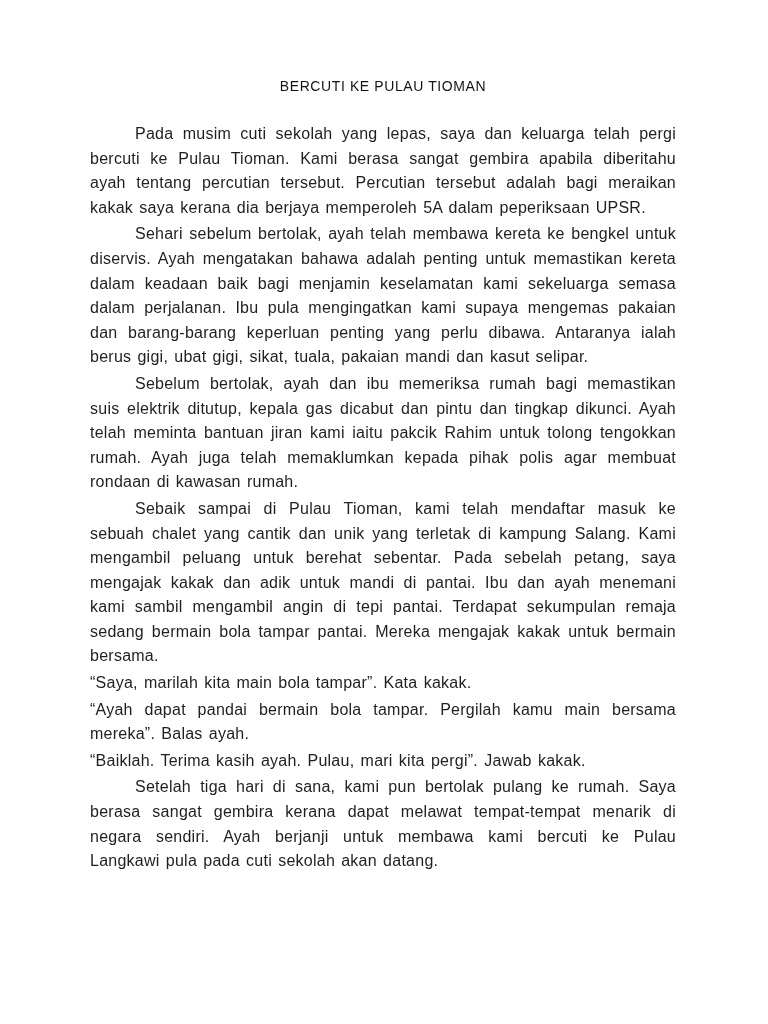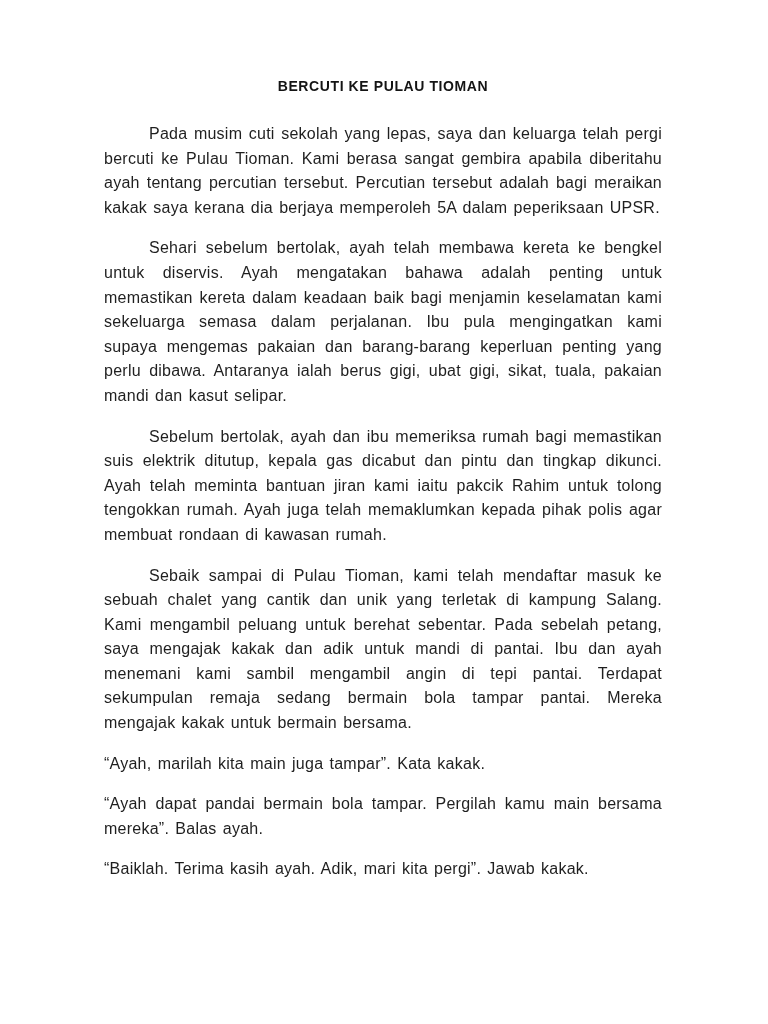--- a/index.html
+++ b/index.html
@@ -18,26 +18,26 @@
     color: #1f1f1f;
   }
   .sheet {
     padding: 78px 90px 0 88px;
   }
   h1.doc-title {
     margin: 0 0 28px 0;
     text-align: center;
     font-size: 14px;
     line-height: 16px;
-    font-weight: bold;
+    font-weight: normal;
     letter-spacing: 0.6px;
     color: #141414;
   }
   .doc-body p {
-    margin: 16px;
+    margin: 2px;
     font-size: 16px;
     line-height: 24.6px;
     letter-spacing: 0.25px;
     word-spacing: 1.5px;
     text-align: justify;
     color: #1f1f1f;
   }
   .doc-body p.indented {
     text-indent: 45px;
   }
@@ -46,18 +46,19 @@
 <body>
 
 <div class="page">
   <div class="sheet">
     <h1 class="doc-title">BERCUTI KE PULAU TIOMAN</h1>
     <div class="doc-body">
       <p class="indented">Pada musim cuti sekolah yang lepas, saya dan keluarga telah pergi bercuti ke Pulau Tioman. Kami berasa sangat gembira apabila diberitahu ayah tentang percutian tersebut. Percutian tersebut adalah bagi meraikan kakak saya kerana dia berjaya memperoleh 5A dalam peperiksaan UPSR.</p>
       <p class="indented">Sehari sebelum bertolak, ayah telah membawa kereta ke bengkel untuk diservis. Ayah mengatakan bahawa adalah penting untuk memastikan kereta dalam keadaan baik bagi menjamin keselamatan kami sekeluarga semasa dalam perjalanan. Ibu pula mengingatkan kami supaya mengemas pakaian dan barang-barang keperluan penting yang perlu dibawa. Antaranya ialah berus gigi, ubat gigi, sikat, tuala, pakaian mandi dan kasut selipar.</p>
       <p class="indented">Sebelum bertolak, ayah dan ibu memeriksa rumah bagi memastikan suis elektrik ditutup, kepala gas dicabut dan pintu dan tingkap dikunci. Ayah telah meminta bantuan jiran kami iaitu pakcik Rahim untuk tolong tengokkan rumah. Ayah juga telah memaklumkan kepada pihak polis agar membuat rondaan di kawasan rumah.</p>
       <p class="indented">Sebaik sampai di Pulau Tioman, kami telah mendaftar masuk ke sebuah chalet yang cantik dan unik yang terletak di kampung Salang. Kami mengambil peluang untuk berehat sebentar. Pada sebelah petang, saya mengajak kakak dan adik untuk mandi di pantai. Ibu dan ayah menemani kami sambil mengambil angin di tepi pantai. Terdapat sekumpulan remaja sedang bermain bola tampar pantai. Mereka mengajak kakak untuk bermain bersama.</p>
-      <p>“Ayah, marilah kita main juga tampar”. Kata kakak.</p>
+      <p>“Saya, marilah kita main bola tampar”. Kata kakak.</p>
       <p>“Ayah dapat pandai bermain bola tampar. Pergilah kamu main bersama mereka”. Balas ayah.</p>
-      <p>“Baiklah. Terima kasih ayah. Adik, mari kita pergi”. Jawab kakak.</p>
+      <p>“Baiklah. Terima kasih ayah. Pulau, mari kita pergi”. Jawab kakak.</p>
+      <p class="indented">Setelah tiga hari di sana, kami pun bertolak pulang ke rumah. Saya berasa sangat gembira kerana dapat melawat tempat-tempat menarik di negara sendiri. Ayah berjanji untuk membawa kami bercuti ke Pulau Langkawi pula pada cuti sekolah akan datang.</p>
     </div>
   </div>
 </div>
 
 </body></html>

